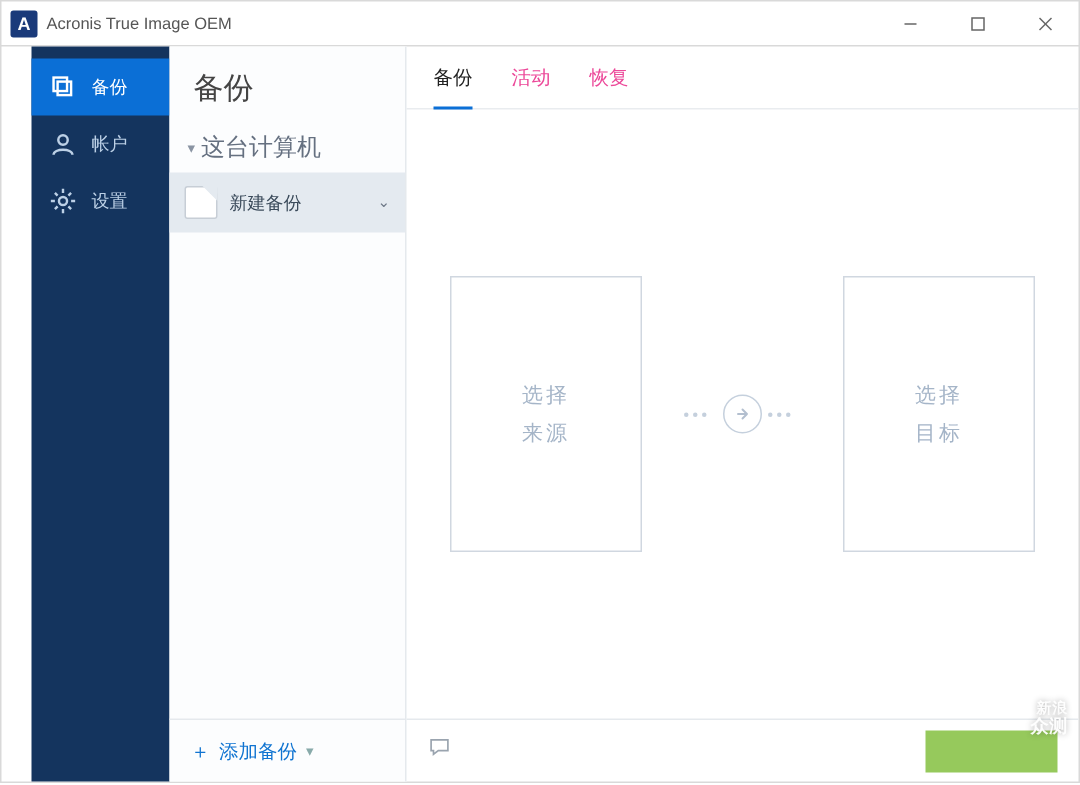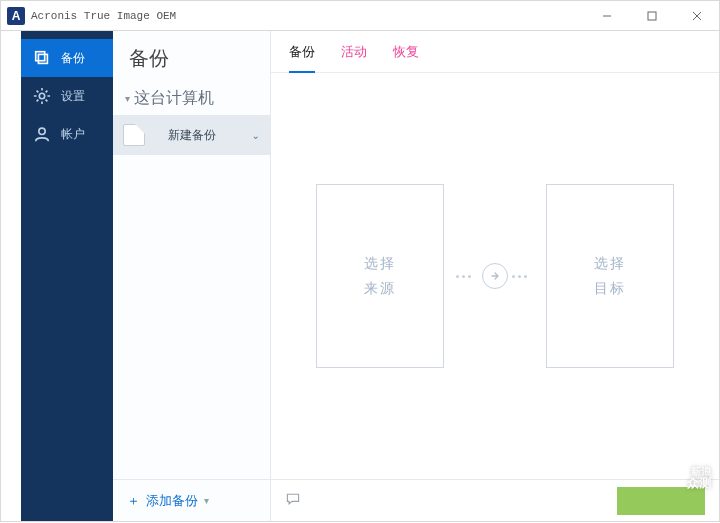--- a/index.html
+++ b/index.html
@@ -1,50 +1,50 @@
 <!DOCTYPE html>
 <html><head>
 <meta charset="utf-8">
 <style>
 * { margin: 0; padding: 0; box-sizing: border-box; }
 body { font-family: "Segoe UI", "Microsoft YaHei", sans-serif; width: 720px; height: 523px; overflow: hidden; background: #fff; }
 .titlebar { height: 30px; border: 1px solid #d9d9d9; border-bottom: none; display: flex; align-items: center; background: #fff; padding-left: 6px; }
 .app-icon { width: 18px; height: 18px; background: #1a3a7a; color: #fff; font-size: 12px; font-weight: bold; display: flex; align-items: center; justify-content: center; border-radius: 2px; margin-right: 6px; }
-.title-text { font-size: 11px; color: #555; font-family: Liberation Mono, monospace; }
+.title-text { font-size: 11px; color: #555; }
 .winctrls { margin-left: auto; display: flex; }
 .winctrl { width: 45px; height: 29px; display: flex; align-items: center; justify-content: center; color: #666; }
 .body-row { display: flex; height: 492px; border: 1px solid #d9d9d9; padding-left: 20px; }
 .sidebar { width: 92px; background: #14345e; color: #fff; display: flex; flex-direction: column; padding-top: 8px; }
 .side-item { height: 38px; display: flex; align-items: center; padding-left: 12px; color: #bcd0e6; font-size: 12px; gap: 10px; cursor: pointer; }
 .side-item.active { background: #0b6fd6; color: #fff; }
 .side-icon { width: 18px; height: 18px; display: flex; align-items: center; justify-content: center; }
 .side-item svg { stroke: currentColor; fill: none; stroke-width: 1.8; }
 .panel2 { width: 158px; background: #fcfdfe; border-right: 1px solid #e5e9ed; display: flex; flex-direction: column; }
 .panel2-header { font-size: 20px; color: #444; padding: 14px 16px 10px; font-weight: 300; }
 .subhead { font-size: 16px; color: #657080; padding: 6px 12px; display: flex; align-items: center; gap: 4px; }
 .subhead::before { content: "▾"; font-size: 10px; color: #8a94a3; }
-.bk-item { height: 40px; background: #e4eaf0; display: flex; align-items: center; padding: 0 10px; gap: 23px; font-size: 12px; color: #365; color:#3a4a5a; }
+.bk-item { height: 40px; background: #e4eaf0; display: flex; align-items: center; padding: 0 10px; gap: 8px; font-size: 12px; color: #365; color:#3a4a5a; }
 .file-icon { width: 22px; height: 22px; background: #fff; border: 1px solid #c7ced6; border-radius: 2px; position: relative; }
 .file-icon::after { content:""; position:absolute; right:-1px; top:-1px; border:5px solid transparent; border-top-color:#e4eaf0; border-right-color:#e4eaf0; }
 .bk-item .chev { margin-left: auto; color: #6b7685; font-size: 10px; }
 .panel2-footer { margin-top: auto; border-top: 1px solid #e5e9ed; height: 42px; display: flex; align-items: center; padding-left: 14px; color: #1074d1; font-size: 13px; gap: 6px; cursor: pointer; }
 .main { flex: 1; display: flex; flex-direction: column; }
 .tabs { padding: 12px 18px 0; display: flex; gap: 26px; font-size: 13px; border-bottom: 1px solid #e9ecef; }
 .tab { padding-bottom: 10px; color: #ec4899; cursor: pointer; }
 .tab.active { color: #222; border-bottom: 2px solid #0b6fd6; margin-bottom: -1px; }
-.center-area { flex: 1; display: flex; align-items: center; justify-content: center; gap: 12px; }
+.center-area { flex: 1; display: flex; align-items: center; justify-content: center; gap: 28px; }
 .box { width: 128px; height: 184px; border: 1px solid #d0d7e0; display: flex; flex-direction: column; align-items: center; justify-content: center; color: #a5b5c8; font-size: 14px; letter-spacing: 2px; line-height: 1.8; cursor: pointer; }
 .arrow-circle { width: 26px; height: 26px; border: 1px solid #c5d0dd; border-radius: 50%; display: flex; align-items: center; justify-content: center; color: #b3bfcf; }
 .dots { width: 22px; display: flex; align-items: center; gap: 3px; }
 .dots span { width: 3px; height: 3px; border-radius: 50%; background: #c5d0dd; }
 .arrow-wrap { display: flex; align-items: center; gap: 4px; }
 .footer-bar { height: 42px; border-top: 1px solid #e5e9ed; display: flex; align-items: center; padding: 0 14px; }
 .comment-icon { color: #9aa4af; }
 .gobtn { margin-left: auto; width: 88px; height: 28px; background: #8bc34a; opacity: .9; }
-.watermark { position: absolute; right: 8px; bottom: 32px; color: rgba(255,255,255,.95); text-shadow:0 0 4px rgba(0,0,0,.3); font-size: 12px; line-height:1.1; text-align:right; pointer-events:none; font-weight:bold; letter-spacing:.5px;font-family:Liberation Mono, monospace;}
+.watermark { position: absolute; right: 8px; bottom: 32px; color: rgba(255,255,255,.95); text-shadow:0 0 4px rgba(0,0,0,.3); font-size: 12px; line-height:1.1; text-align:right; pointer-events:none; font-weight:bold; letter-spacing:.5px;}
 .watermark .s1{font-size:10px;}
 </style>
 </head>
 <body>
 
 <div class="titlebar">
   <div class="app-icon">A</div>
   <div class="title-text">Acronis True Image OEM</div>
   <div class="winctrls">
     <div class="winctrl">
@@ -73,34 +73,34 @@
           <svg width="18" height="18" viewBox="0 0 20 20">
             <rect x="6" y="6" width="10" height="10"></rect>
             <rect x="3" y="3" width="10" height="10"></rect>
           </svg>
         </span>
       <span>备份</span>
     </div>
     <div class="side-item">
       <span class="side-icon">
           <svg width="18" height="18" viewBox="0 0 20 20">
+            <circle cx="10" cy="7" r="3.5"></circle>
+            <path d="M3 18 C3 13 17 13 17 18"></path>
+          </svg>
+        </span>
+      <span>帐户</span>
+    </div>
+    <div class="side-item">
+      <span class="side-icon">
+          <svg width="18" height="18" viewBox="0 0 20 20">
             <circle cx="10" cy="10" r="3"></circle>
             <path d="M10 1v3M10 16v3M1 10h3M16 10h3M4 4l2 2M14 14l2 2M16 4l-2 2M6 14l-2 2"></path>
           </svg>
         </span>
       <span>设置</span>
-    </div>
-    <div class="side-item">
-      <span class="side-icon">
-          <svg width="18" height="18" viewBox="0 0 20 20">
-            <circle cx="10" cy="7" r="3.5"></circle>
-            <path d="M3 18 C3 13 17 13 17 18"></path>
-          </svg>
-        </span>
-      <span>帐户</span>
     </div>
   </div>
 
   <div class="panel2">
     <div class="panel2-header">备份</div>
     <div class="subhead">
         <span>这台计算机</span>
       </div>
     <div class="bk-item">
       <span class="file-icon"></span>

